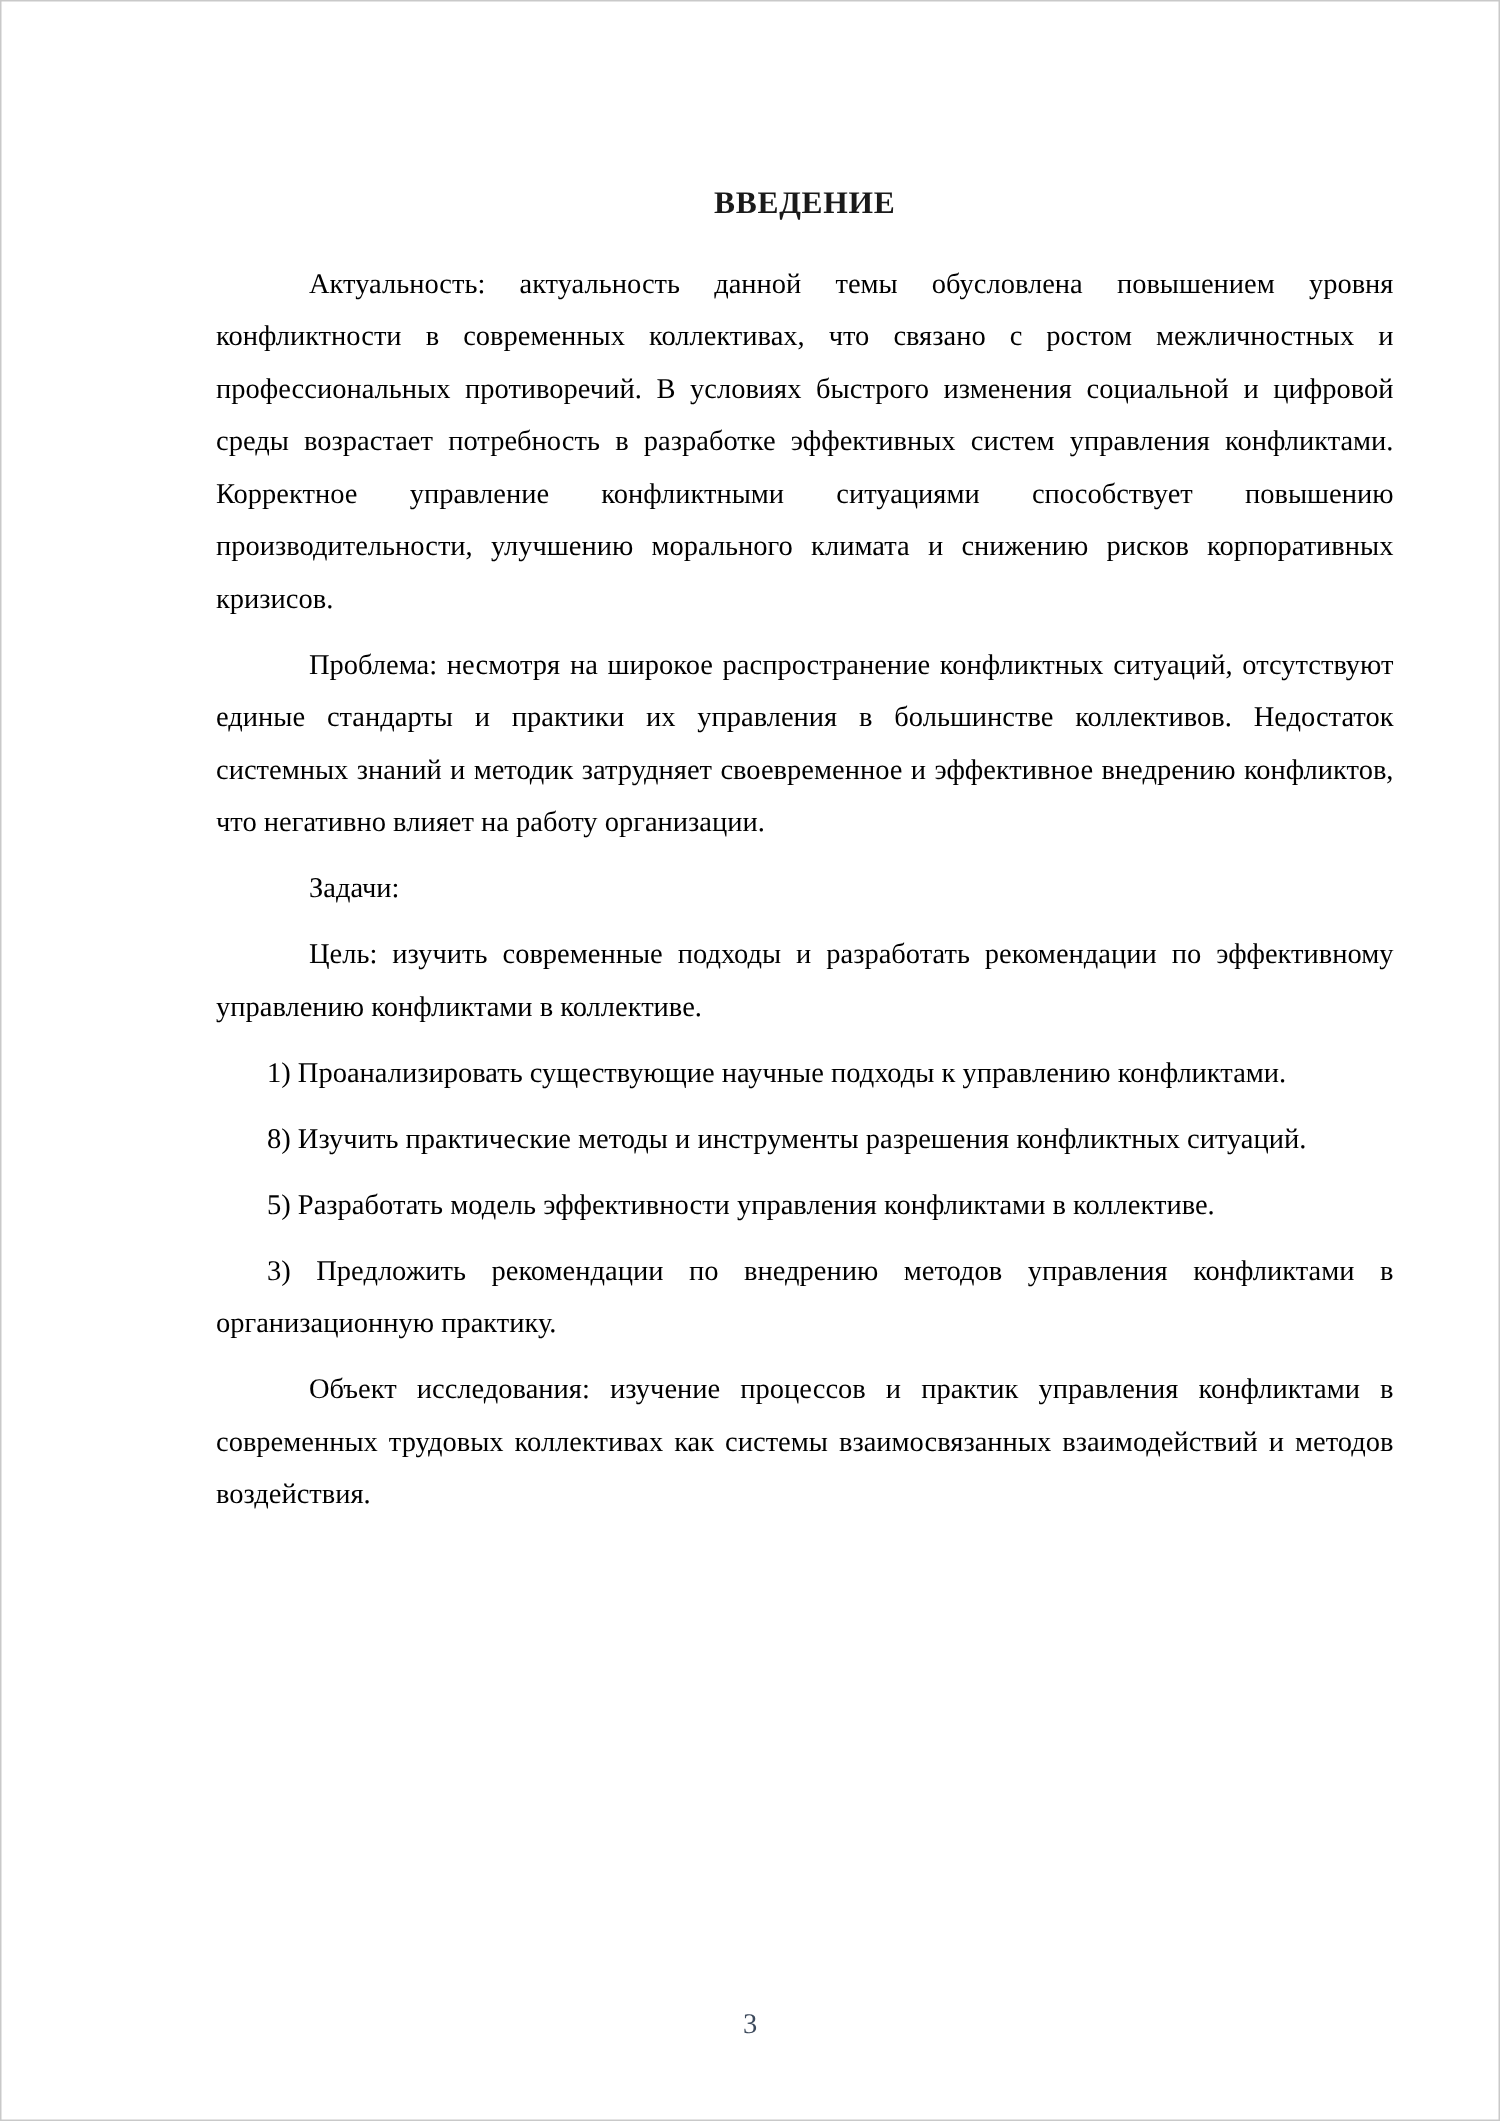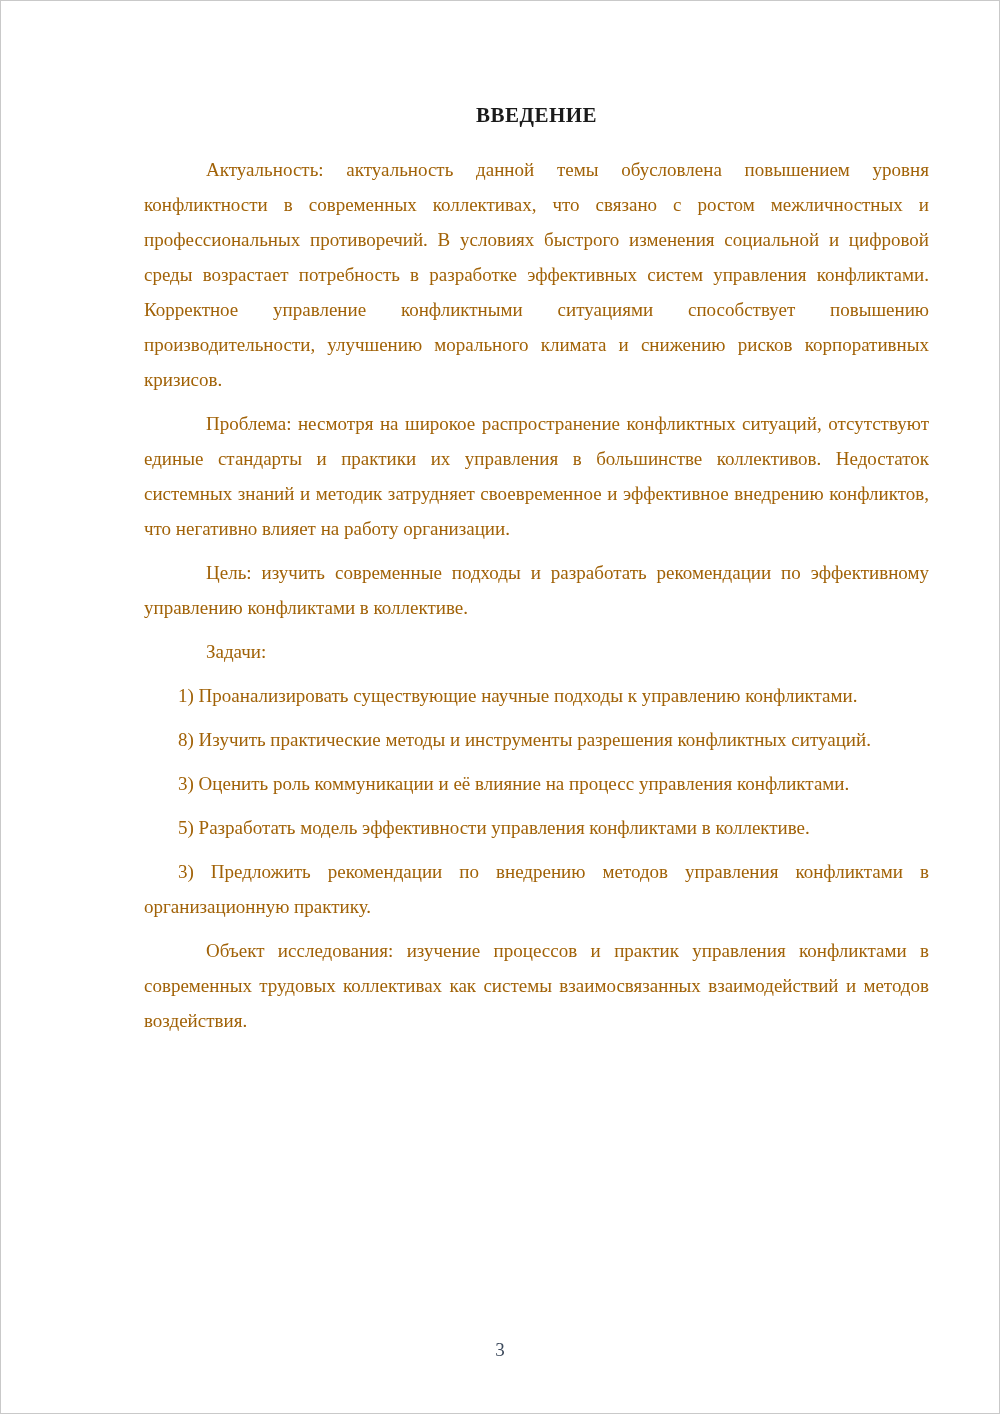--- a/index.html
+++ b/index.html
@@ -10,33 +10,34 @@
   .page {
     position: relative;
     width: 1000px;
     height: 1414px;
     background: #ffffff;
     border: 1px solid #c9c9c9;
     overflow: hidden;
   }
   .content {
     padding: 102px 70px 0 143px;
+    margin-top: 20px;
   }
   .doc-title {
     text-align: center;
     font-weight: bold;
     font-size: 21px;
     letter-spacing: 0.5px;
     color: #1a1a1a;
     margin-bottom: 24px;
   }
   .para {
     font-size: 19px;
     line-height: 35px;
-    color: #a16207;
+    color: #000000;
     text-align: justify;
     text-indent: 62px;
     margin-bottom: 9px;
   }
   .para.tasks-heading {
     text-align: left;
   }
   .para.list-item {
     text-indent: 34px;
   }
@@ -55,29 +56,28 @@
 
 <div class="page">
   <div class="content">
 
     <div class="doc-title">ВВЕДЕНИЕ</div>
 
     <p class="para">Актуальность: актуальность данной темы обусловлена повышением уровня конфликтности в современных коллективах, что связано с ростом межличностных и профессиональных противоречий. В условиях быстрого изменения социальной и цифровой среды возрастает потребность в разработке эффективных систем управления конфликтами. Корректное управление конфликтными ситуациями способствует повышению производительности, улучшению морального климата и снижению рисков корпоративных кризисов.</p>
 
     <p class="para">Проблема: несмотря на широкое распространение конфликтных ситуаций, отсутствуют единые стандарты и практики их управления в большинстве коллективов. Недостаток системных знаний и методик затрудняет своевременное и эффективное внедрению конфликтов, что негативно влияет на работу организации.</p>
 
+    <p class="para tasks-heading">Задачи:</p>
+
     <p class="para">Цель: изучить современные подходы и разработать рекомендации по эффективному управлению конфликтами в коллективе.</p>
-
-    <p class="para tasks-heading">Задачи:</p>
 
     <p class="para list-item">1) Проанализировать существующие научные подходы к управлению конфликтами.</p>
 
     <p class="para list-item">8) Изучить практические методы и инструменты разрешения конфликтных ситуаций.</p>
 
-    <p class="para list-item">3) Оценить роль коммуникации и её влияние на процесс управления конфликтами.</p>
 
     <p class="para list-item">5) Разработать модель эффективности управления конфликтами в коллективе.</p>
 
     <p class="para list-item">3) Предложить рекомендации по внедрению методов управления конфликтами в организационную практику.</p>
 
     <p class="para">Объект исследования: изучение процессов и практик управления конфликтами в современных трудовых коллективах как системы взаимосвязанных взаимодействий и методов воздействия.</p>
 
   </div>
 
   <div class="page-number">3</div>

